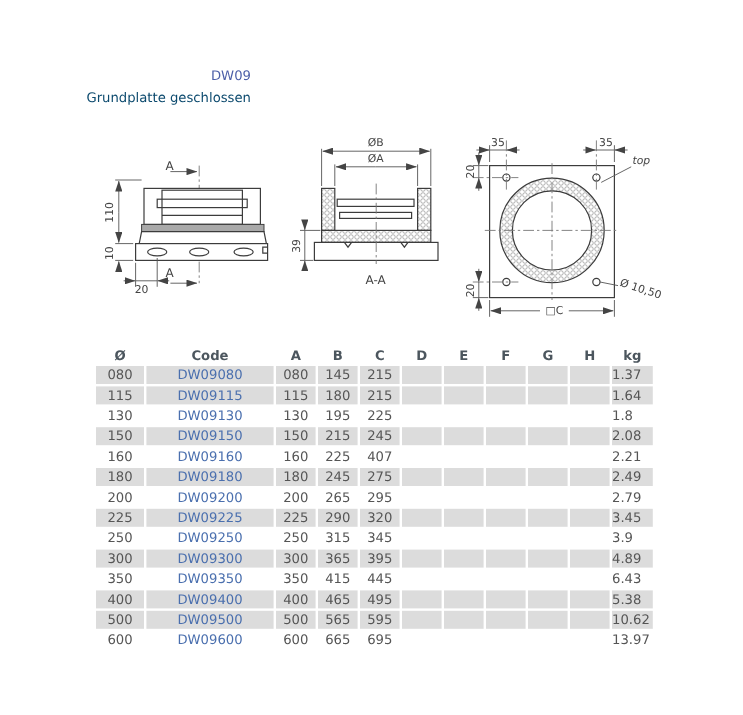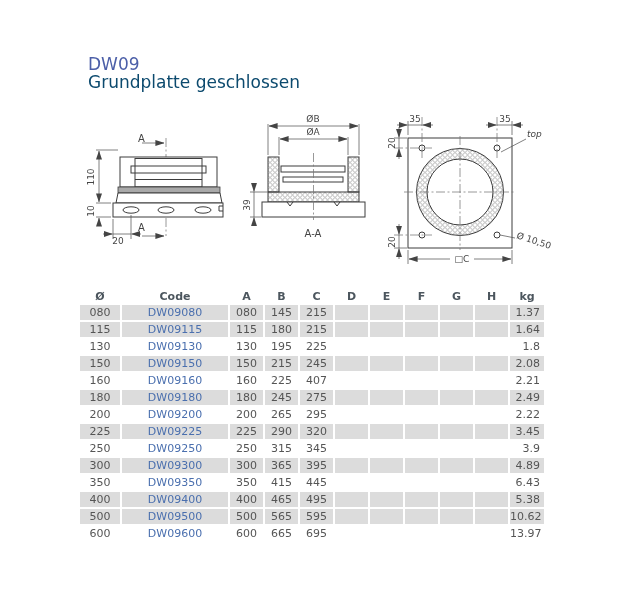--- a/index.html
+++ b/index.html
@@ -1,19 +1,19 @@
 <!DOCTYPE html>
 <html><head>
 <meta charset="utf-8">
 <style>
   html,body{margin:0;padding:0;background:#fff;}
   #page{position:relative;width:619px;height:596px;background:#ffffff;overflow:hidden;
         font-family:"DejaVu Sans","Liberation Sans",sans-serif;}
   
-  #hdr{position:absolute;left:88px;top:55px;line-height:18px;font-size:17px;}
+  #hdr{position:absolute;left:72px;top:55px;line-height:18px;font-size:11px;text-align:right;}
   #hdr .code{color:#4c5fa8;}
   #hdr .sub{color:#0c4a6e;}
   
   #draw{position:absolute;left:70px;top:95px;}
   .ol{stroke:#3c3c3c;stroke-width:1;fill:#ffffff;}
   .oln{stroke:#3c3c3c;stroke-width:1;fill:none;}
   .dim{stroke:#555555;stroke-width:.75;fill:none;}
   .cl{stroke:#777777;stroke-width:.75;fill:none;stroke-dasharray:9 2.5 2 2.5;}
   .dtxt{font-size:9px;fill:#444444;}
   .dtxt2{font-size:10px;fill:#444444;}
@@ -21,21 +21,21 @@
   .band{fill:#a9a9a9;stroke:#3c3c3c;stroke-width:.8;}
   
   #tblwrap{position:absolute;left:78px;top:288px;}
   table{border-collapse:separate;border-spacing:2px;table-layout:fixed;width:468px;
         font-size:11px;color:#555555;}
   th{font-weight:bold;color:#4c565e;padding:0;height:13px;text-align:center;
      font-size:11px;white-space:nowrap;}
   td{padding:0;height:15px;text-align:center;white-space:nowrap;overflow:hidden;
      vertical-align:middle;}
   tr.shade td{background:#dcdcdc;}
-  td.kg{text-align:right;padding-right:4px;}
+  td.kg{text-align:left;padding-right:4px;}
   a.codelink{color:#4a6fae;text-decoration:none;cursor:pointer;}
 </style>
 </head>
 <body>
 
 <div id="page">
 
   <div id="hdr">
     <div class="code">DW09</div>
     <div class="sub">Grundplatte geschlossen</div>
@@ -284,21 +284,21 @@
           <td>200</td>
           <td><a class="codelink" href="#">DW09200</a></td>
           <td>200</td>
           <td>265</td>
           <td>295</td>
           <td></td>
           <td></td>
           <td></td>
           <td></td>
           <td></td>
-          <td class="kg">2.22</td>
+          <td class="kg">2.79</td>
         </tr>
           <tr class="shade">
           <td>225</td>
           <td><a class="codelink" href="#">DW09225</a></td>
           <td>225</td>
           <td>290</td>
           <td>320</td>
           <td></td>
           <td></td>
           <td></td>

